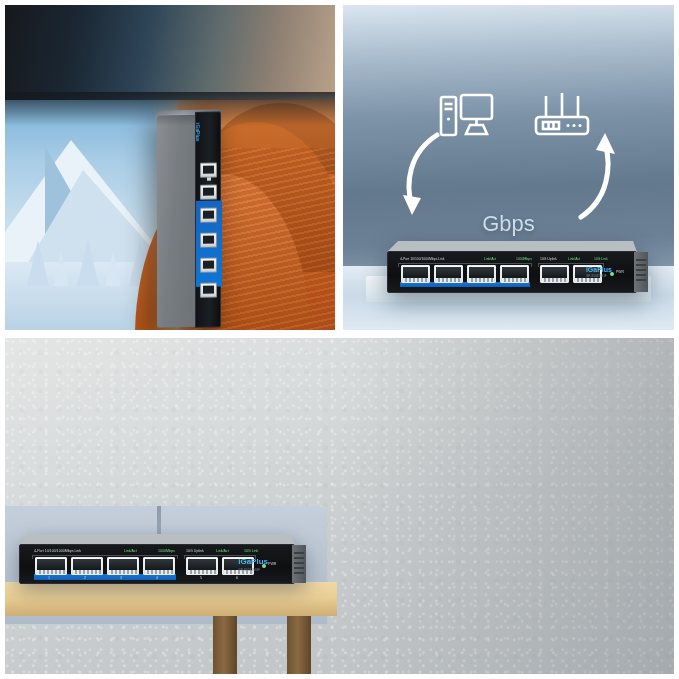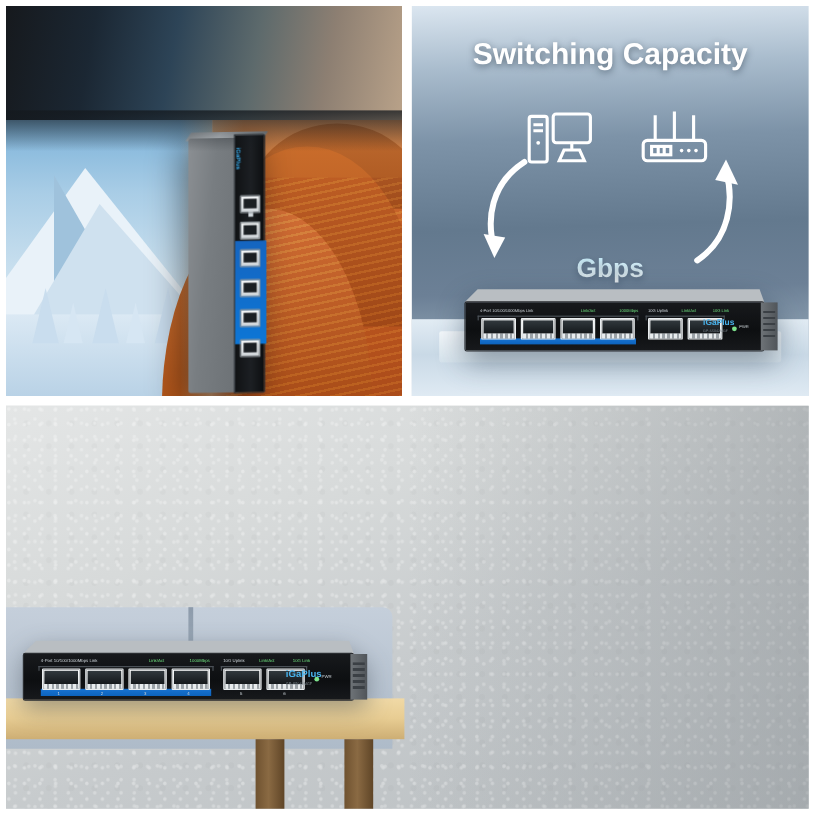--- a/index.html
+++ b/index.html
@@ -152,21 +152,21 @@
   .icon-router{ left:190px; }
   .big-num{
     position:absolute; left:0; top:150px; width:100%; text-align:center;
     font-size:62px; font-weight:bold; line-height:62px;
     background:linear-gradient(180deg,#37c8f5 0%,#8fe0fa 48%,#e9f9ff 100%);
     -webkit-background-clip:text; background-clip:text; color:transparent;
     text-shadow:0 3px 7px rgba(10,30,50,.30);
   }
   .gbps{
     position:absolute; left:0; top:206px; width:100%; text-align:center;
-    font-size:22px; font-weight:bold;
+    font-size:22px; font-weight:normal;
     background:linear-gradient(180deg,#bfeaf9,#ffffff);
     -webkit-background-clip:text; background-clip:text; color:transparent;
     text-shadow:0 2px 5px rgba(10,30,50,.28);
   }
   .arrow-l{ position:absolute; left:54px; top:124px; }
   .arrow-r{ position:absolute; right:54px; top:118px; }
 
   
   .hsw{ position:absolute; }
   .hsw .top-plate{
@@ -326,21 +326,20 @@
     <div class="temp-header"></div>
     <div class="temp-title">Operationg Temperature</div>
     <div class="temp-sub">0℃~45℃（0℉~113℉）</div>
   </div>
 
   <div class="panel" id="panel-capacity">
     <div class="cap-bg"></div>
     <div class="cap-floor"></div>
     <div class="cap-step"></div>
 
-    <div class="cap-title">Switching Capacity</div>
 
     <div class="dev-icons">
       <span class="icon-pc">
         <svg width="56" height="52" viewBox="0 0 56 52" fill="none" stroke="#ffffff" stroke-width="2.6">
           <rect x="2" y="6" width="15" height="38" rx="2"></rect>
           <line x1="5.5" y1="13" x2="13.5" y2="13"></line>
           <line x1="5.5" y1="18" x2="13.5" y2="18"></line>
           <circle cx="9.5" cy="28" r="1.6" fill="#fff" stroke="none"></circle>
           <rect x="22" y="4" width="31" height="24" rx="2.5"></rect>
           <path d="M31 34 h13 l4 9 h-21 z"></path>

